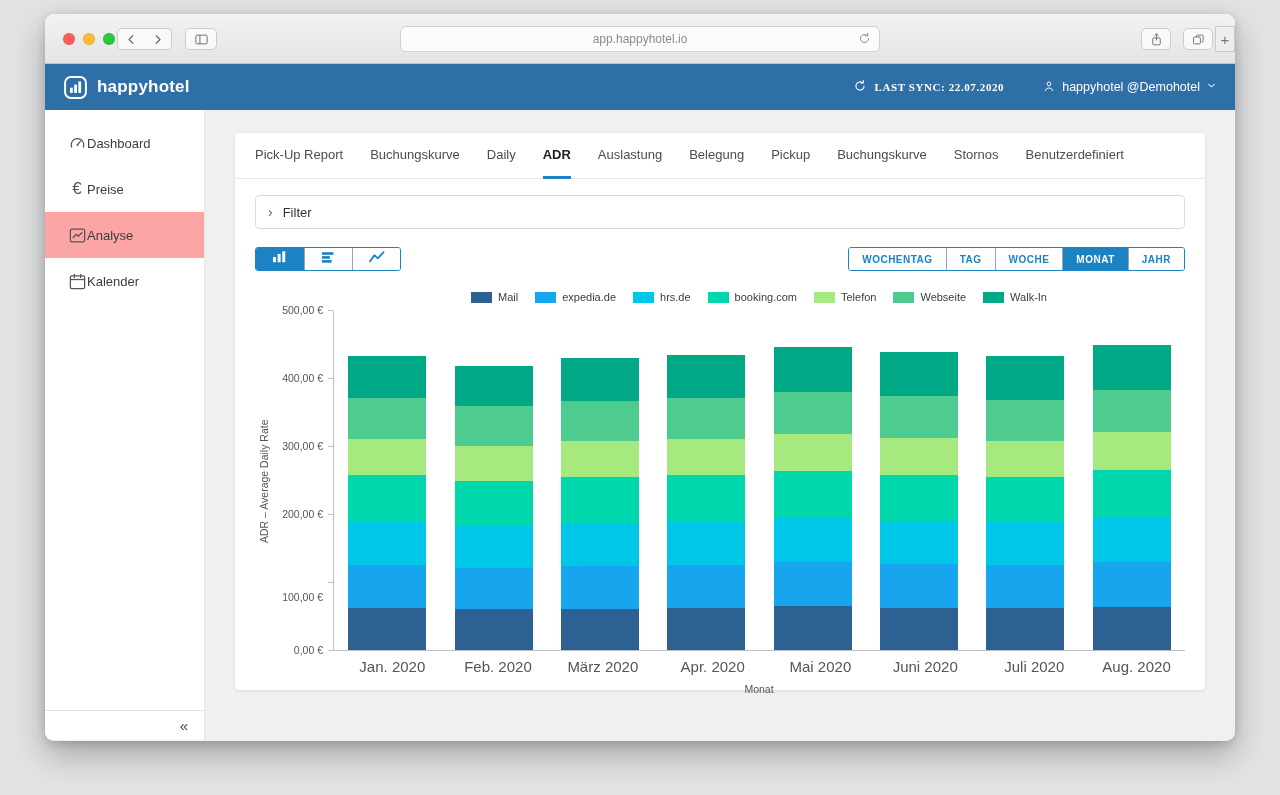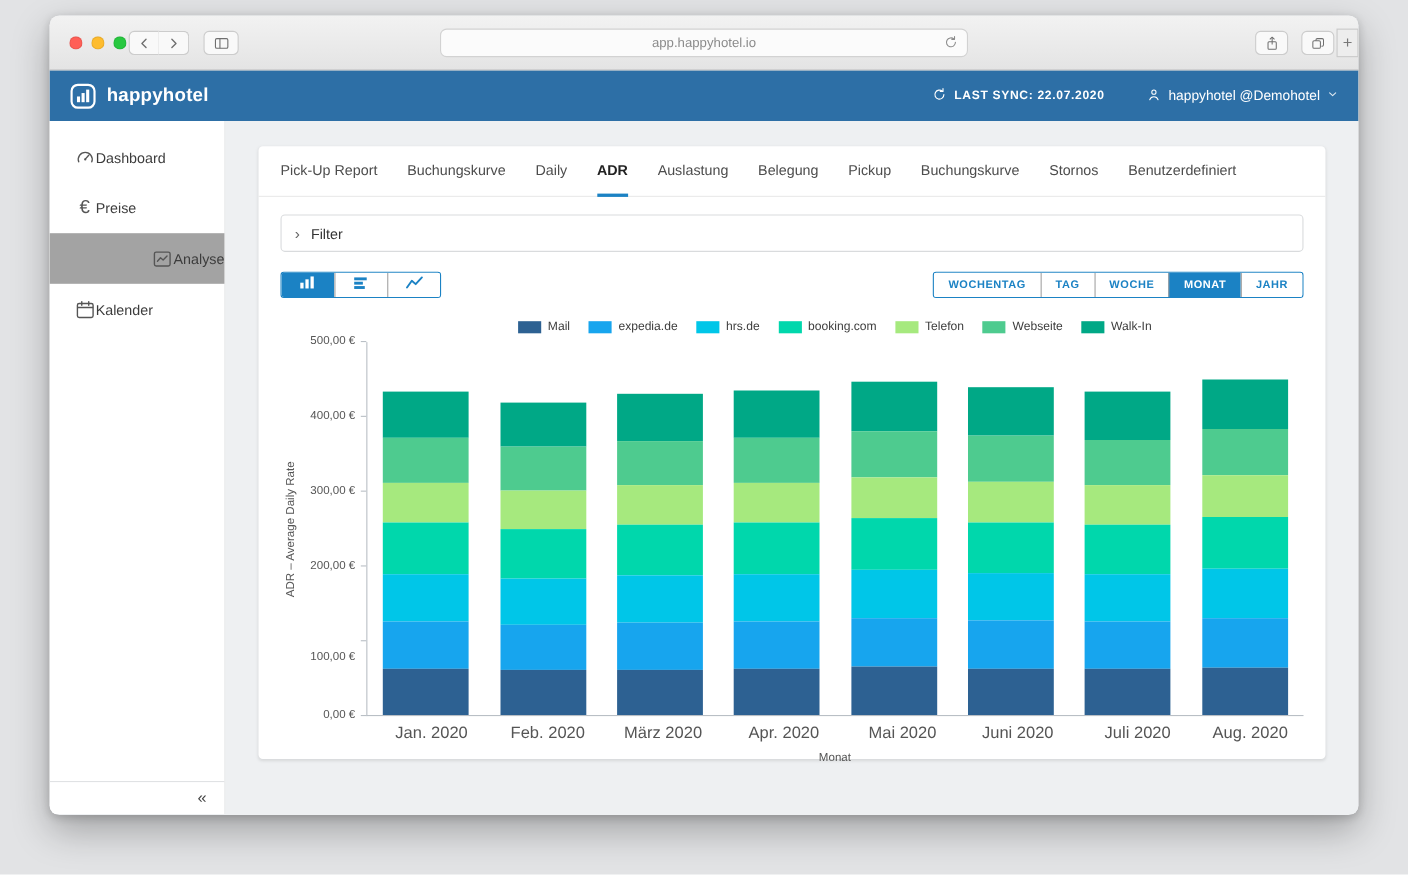--- a/index.html
+++ b/index.html
@@ -49,36 +49,36 @@
   .url-field .reload svg { width: 15px; height: 15px; }
   
   .app-header {
     height: 46px; background: #2d6fa6; display: flex; align-items: center;
     justify-content: space-between; padding: 0 18px; color: #fff;
   }
   .brand { display: flex; align-items: center; gap: 9px; }
   .brand .logo svg { width: 25px; height: 25px; display: block; }
   .brand-name { font-size: 17px; font-weight: bold; letter-spacing: .2px; }
   .header-right { display: flex; align-items: center; gap: 38px; }
-  .sync { display: flex; align-items: center; gap: 7px; font-size: 11px; font-weight: bold; letter-spacing: .6px; }
+  .sync { display: flex; align-items: center; gap: 7px; font-size: 11px; font-weight: bold; letter-spacing: .6px; font-family: Liberation Serif, serif; }
   .sync svg { width: 14px; height: 14px; }
   .account { display: flex; align-items: center; gap: 6px; font-size: 12.5px; cursor: default; }
   .account svg { width: 14px; height: 14px; }
   .account .caret svg { width: 11px; height: 11px; opacity: .85; }
   
   .app-body { display: flex; height: 630px; }
   .side {
     width: 160px; background: #ffffff; border-right: 1px solid #e3e5e7;
     display: flex; flex-direction: column; padding-top: 10px; position: relative;
   }
   .side-item {
     display: flex; align-items: center; height: 46px;
     padding: 0 0 0 22px; font-size: 13px; color: #3c3c3c; cursor: default;
   }
-  .side-item.active { background: #a3a3a3; justify-content: flex-end; }
+  .side-item.active { background: #fca5a5; }
   .side-icon { width: 20px; height: 20px; color: #555; display: flex; align-items: center; justify-content: center; }
   .side-icon svg { width: 19px; height: 19px; }
   .side-icon .euro-glyph { font-size: 17px; color: #555; }
   .collapse {
     position: absolute; bottom: 0; left: 0; right: 0; height: 30px;
     border-top: 1px solid #e0e2e4; display: flex; align-items: center;
     justify-content: flex-end; padding-right: 16px; color: #444; font-size: 15px; cursor: default;
   }
   .main { flex: 1; background: #eef0f2; padding: 23px 30px 40px; }
   .card {

